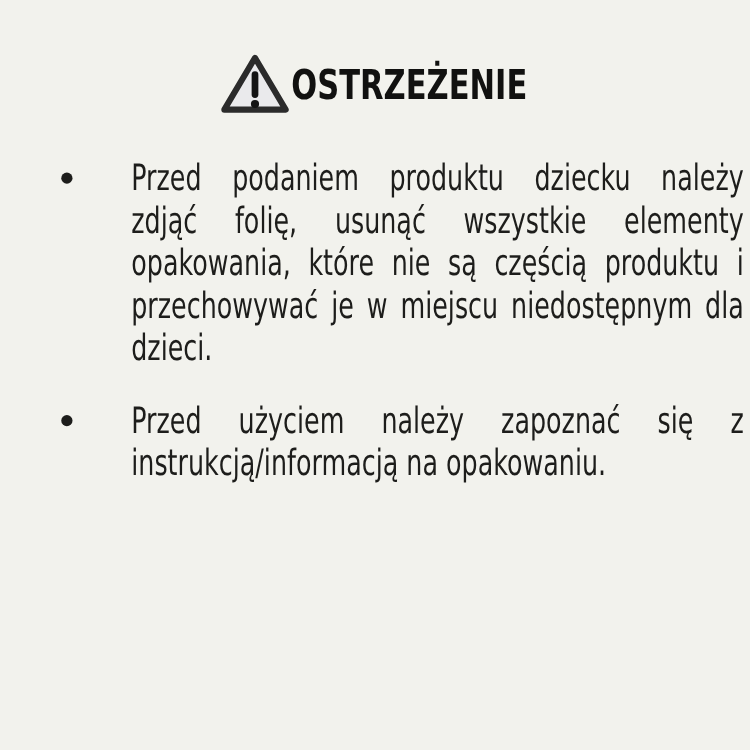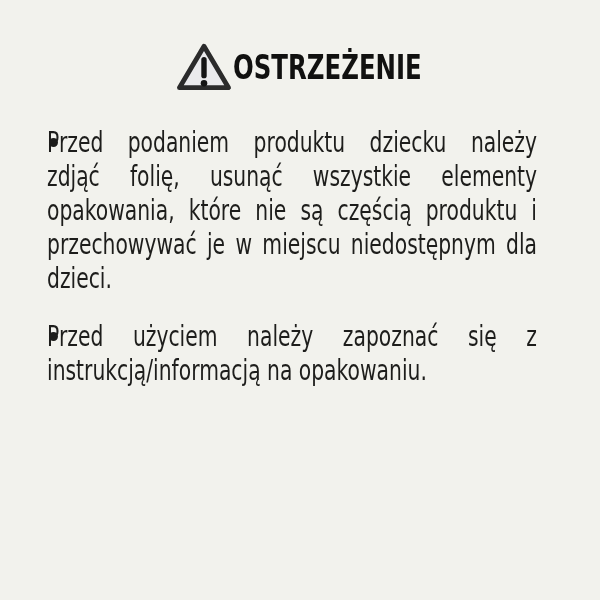--- a/index.html
+++ b/index.html
@@ -28,21 +28,21 @@
     font-weight: 700;
     color: #111110;
     white-space: nowrap;
     transform: scaleX(0.74);
     transform-origin: left center;
     margin-right: -64px; 
   }
 
   
   .warn-list { list-style: none; margin: 31px 0 0 0; padding: 0; }
-  .warn-list li { position: relative; padding-left: 47px; margin-bottom: 24px; }
+  .warn-list li { position: relative; padding-left: 105px; margin-bottom: 24px; }
   .warn-list li:last-child { margin-bottom: 16px; }
   .dot {
     position: absolute;
     left: 49px; top: 13px;
     width: 9px; height: 9px;
     border-radius: 50%;
     background: #1d1d1b;
   }
   
   .text-scale {

